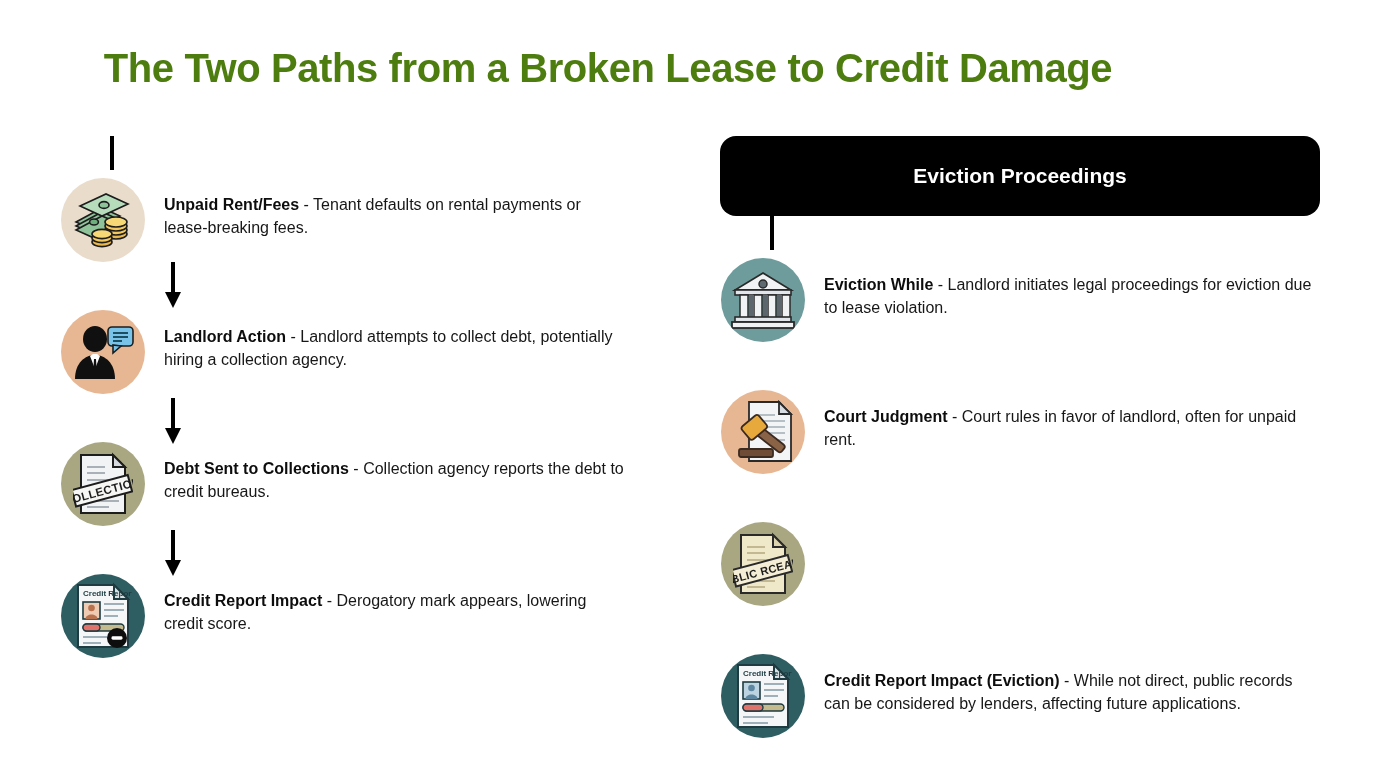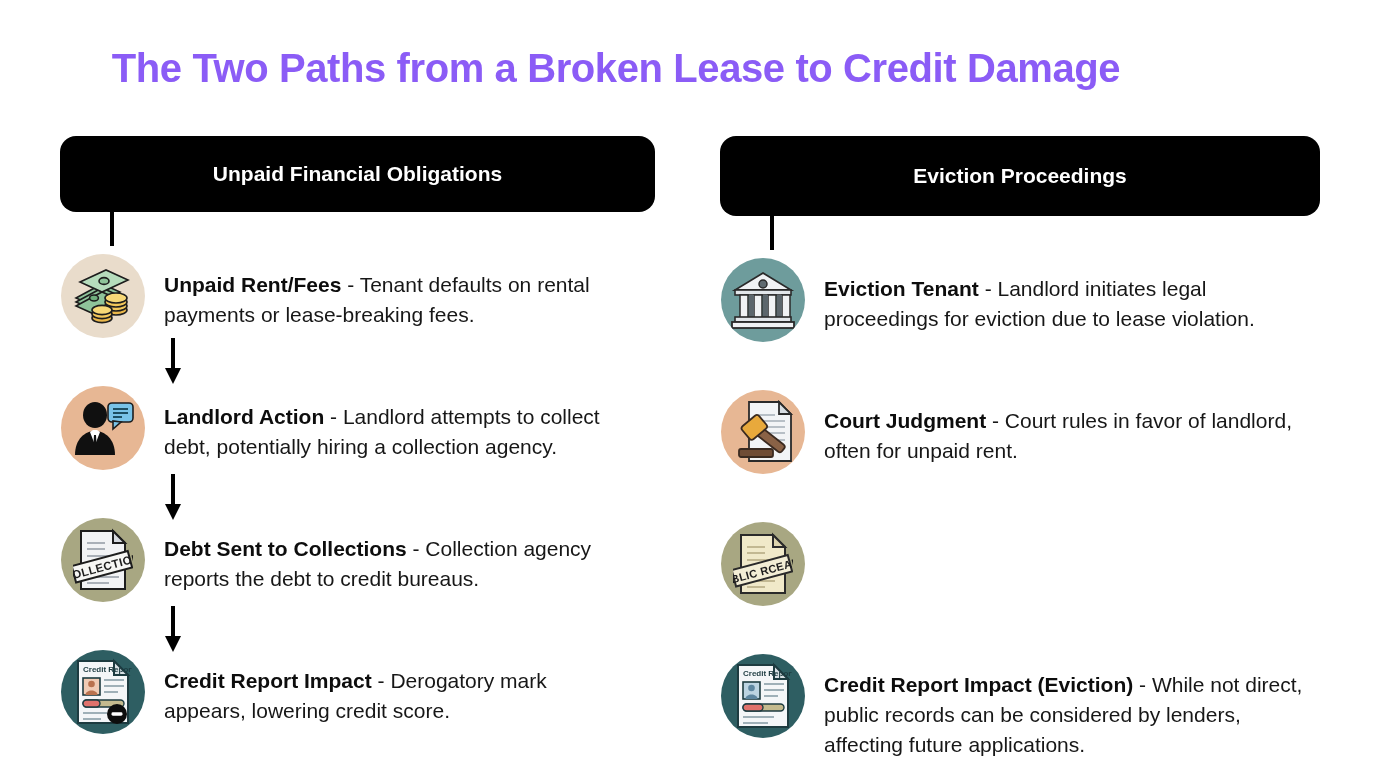--- a/index.html
+++ b/index.html
@@ -7,25 +7,25 @@
     width: 1376px; height: 768px;
     background: #ffffff;
     font-family: "Liberation Sans", sans-serif;
     overflow: hidden;
   }
   #root { position: relative; width: 1376px; height: 768px; }
 
   
   .title {
     position: absolute;
-    top: 46px; left: 12px; width: 1208px;
+    top: 46px; left: 4px; width: 1208px;
     text-align: center;
     font-size: 40px;
     font-weight: bold;
-    color: #8b5cf6;
+    color: #4d7c0f;
     letter-spacing: -0.4px;
     white-space: nowrap;
   }
 
   
   .column { position: absolute; top: 136px; }
   .col-left  { left: 60px;  width: 595px; }
   .col-right { left: 720px; width: 600px; }
 
   
@@ -68,21 +68,21 @@
     border-radius: 50%;
     display: flex;
     align-items: center;
     justify-content: center;
     flex: 0 0 84px;
     overflow: hidden;
   }
   .circle svg { display: block; }
 
   .step-text {
-    font-size: 21px;
+    font-size: 16px;
     line-height: 1.42;
     color: #171717;
     padding-top: 16px;
   }
   .col-left .step-text { width: 460px; }
   .col-right .step-text { width: 490px; }
   .step-text b { font-weight: bold; color: #0d0d0d; }
 
   
   .connector {
@@ -102,25 +102,20 @@
   .col-right .stem-top { left: 770px; }
 </style>
 </head>
 <body>
 
 <div id="root">
 
   <div class="title">The Two Paths from a Broken Lease to Credit Damage</div>
 
   <div class="column col-left">
-    <div class="col-header">
-      <div>
-        <span>Unpaid Financial Obligations</span>
-      </div>
-    </div>
 
     <div class="steps" style="padding-top:4px;">
 
       <div class="stem-top" style="top:0px; height:34px; left:50px;"></div>
 
       <div class="step" style="margin-top:38px;">
         <div class="icon-col">
           <div class="circle" style="background:#e9dccb;">
             <svg width="62" height="56" viewBox="0 0 62 56">
               <g stroke="#1d1d1d" stroke-width="1.6">
@@ -276,21 +271,21 @@
                 <rect x="18" y="25" width="5" height="23"></rect>
                 <rect x="32" y="25" width="5" height="23"></rect>
                 <rect x="46" y="25" width="5" height="23"></rect>
               </g>
               <rect x="4" y="47" width="56" height="5" fill="#e2e6ea" stroke="#2a2a2a" stroke-width="1.6"></rect>
               <rect x="1" y="52" width="62" height="6" fill="#f0f2f4" stroke="#2a2a2a" stroke-width="1.8"></rect>
             </svg>
           </div>
         </div>
         <div class="step-text">
-          <b>Eviction Tenant</b><span> - </span><span>Landlord initiates legal proceedings for eviction due to lease violation.</span>
+          <b>Eviction While</b><span> - </span><span>Landlord initiates legal proceedings for eviction due to lease violation.</span>
         </div>
       </div>
 
       <div class="step" style="margin-top:48px;">
         <div class="icon-col">
           <div class="circle" style="background:#e7b794;">
             <svg width="64" height="66" viewBox="0 0 64 66">
               <path d="M18 3 H48 L60 15 V62 H18 Z" fill="#f2f4f6" stroke="#2a2a2a" stroke-width="1.8"></path>
               <path d="M48 3 L48 15 L60 15 Z" fill="#d7dde2" stroke="#2a2a2a" stroke-width="1.8"></path>
               <g stroke="#b7bfc6" stroke-width="1.8">

